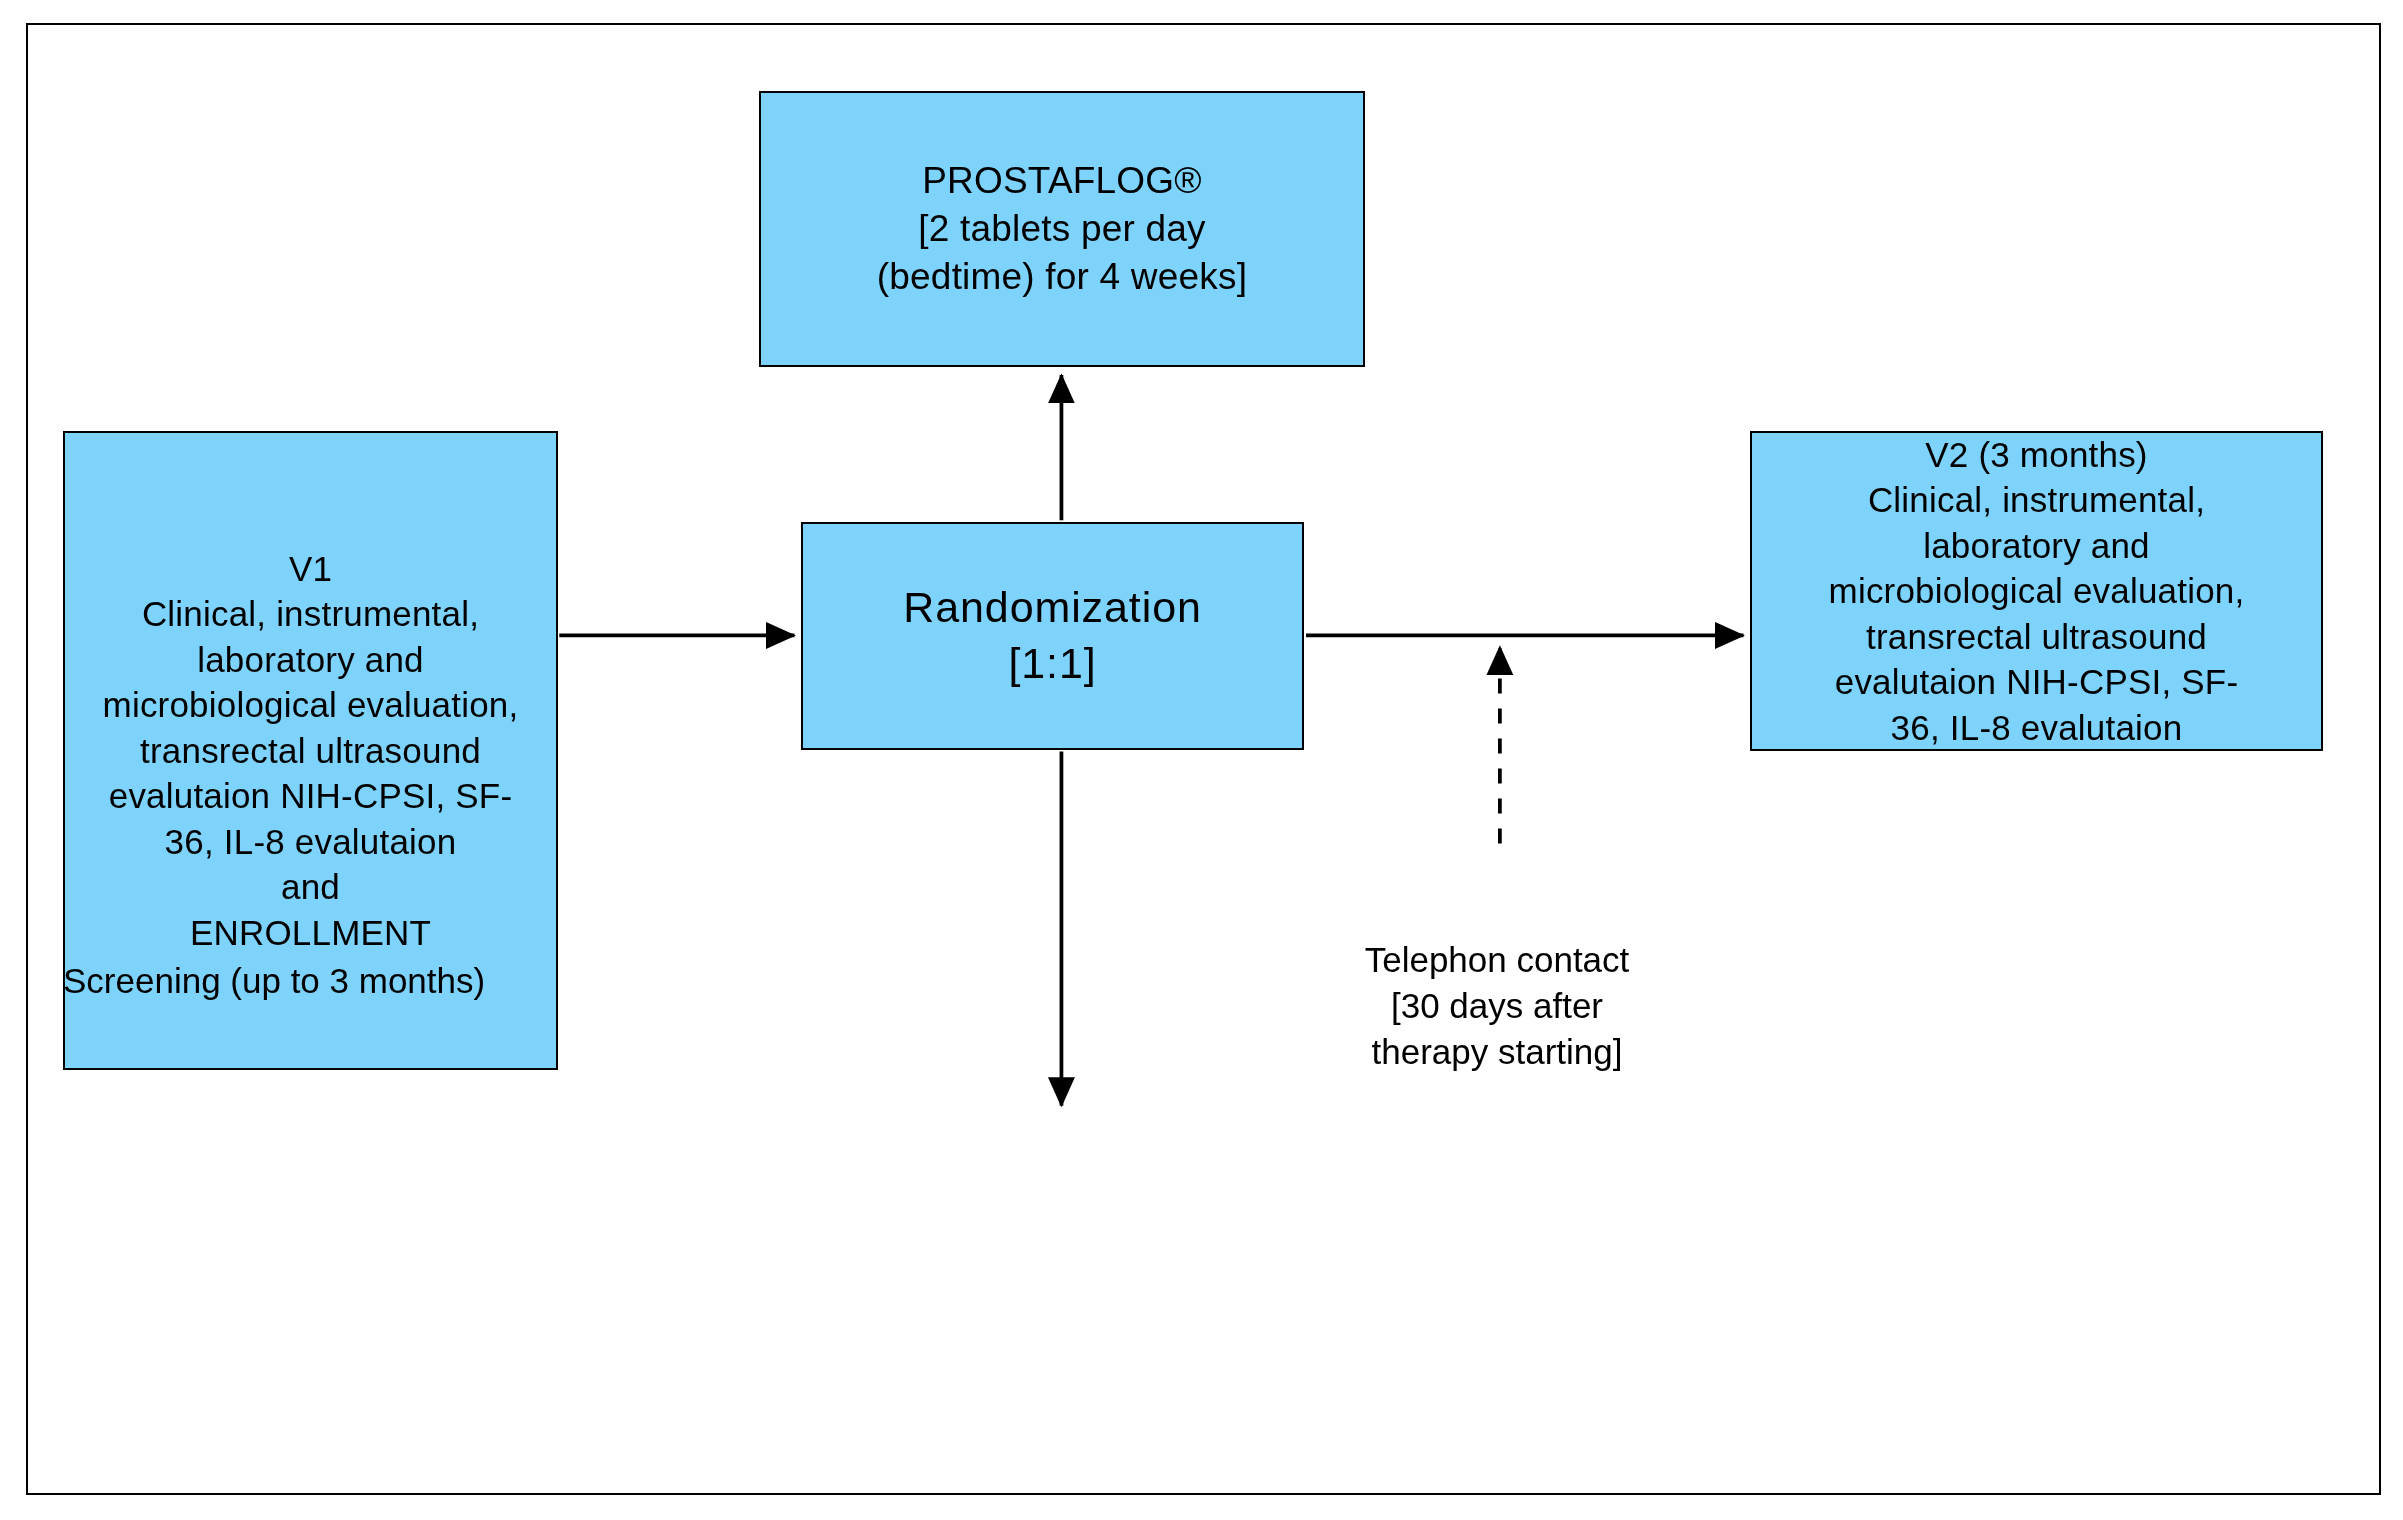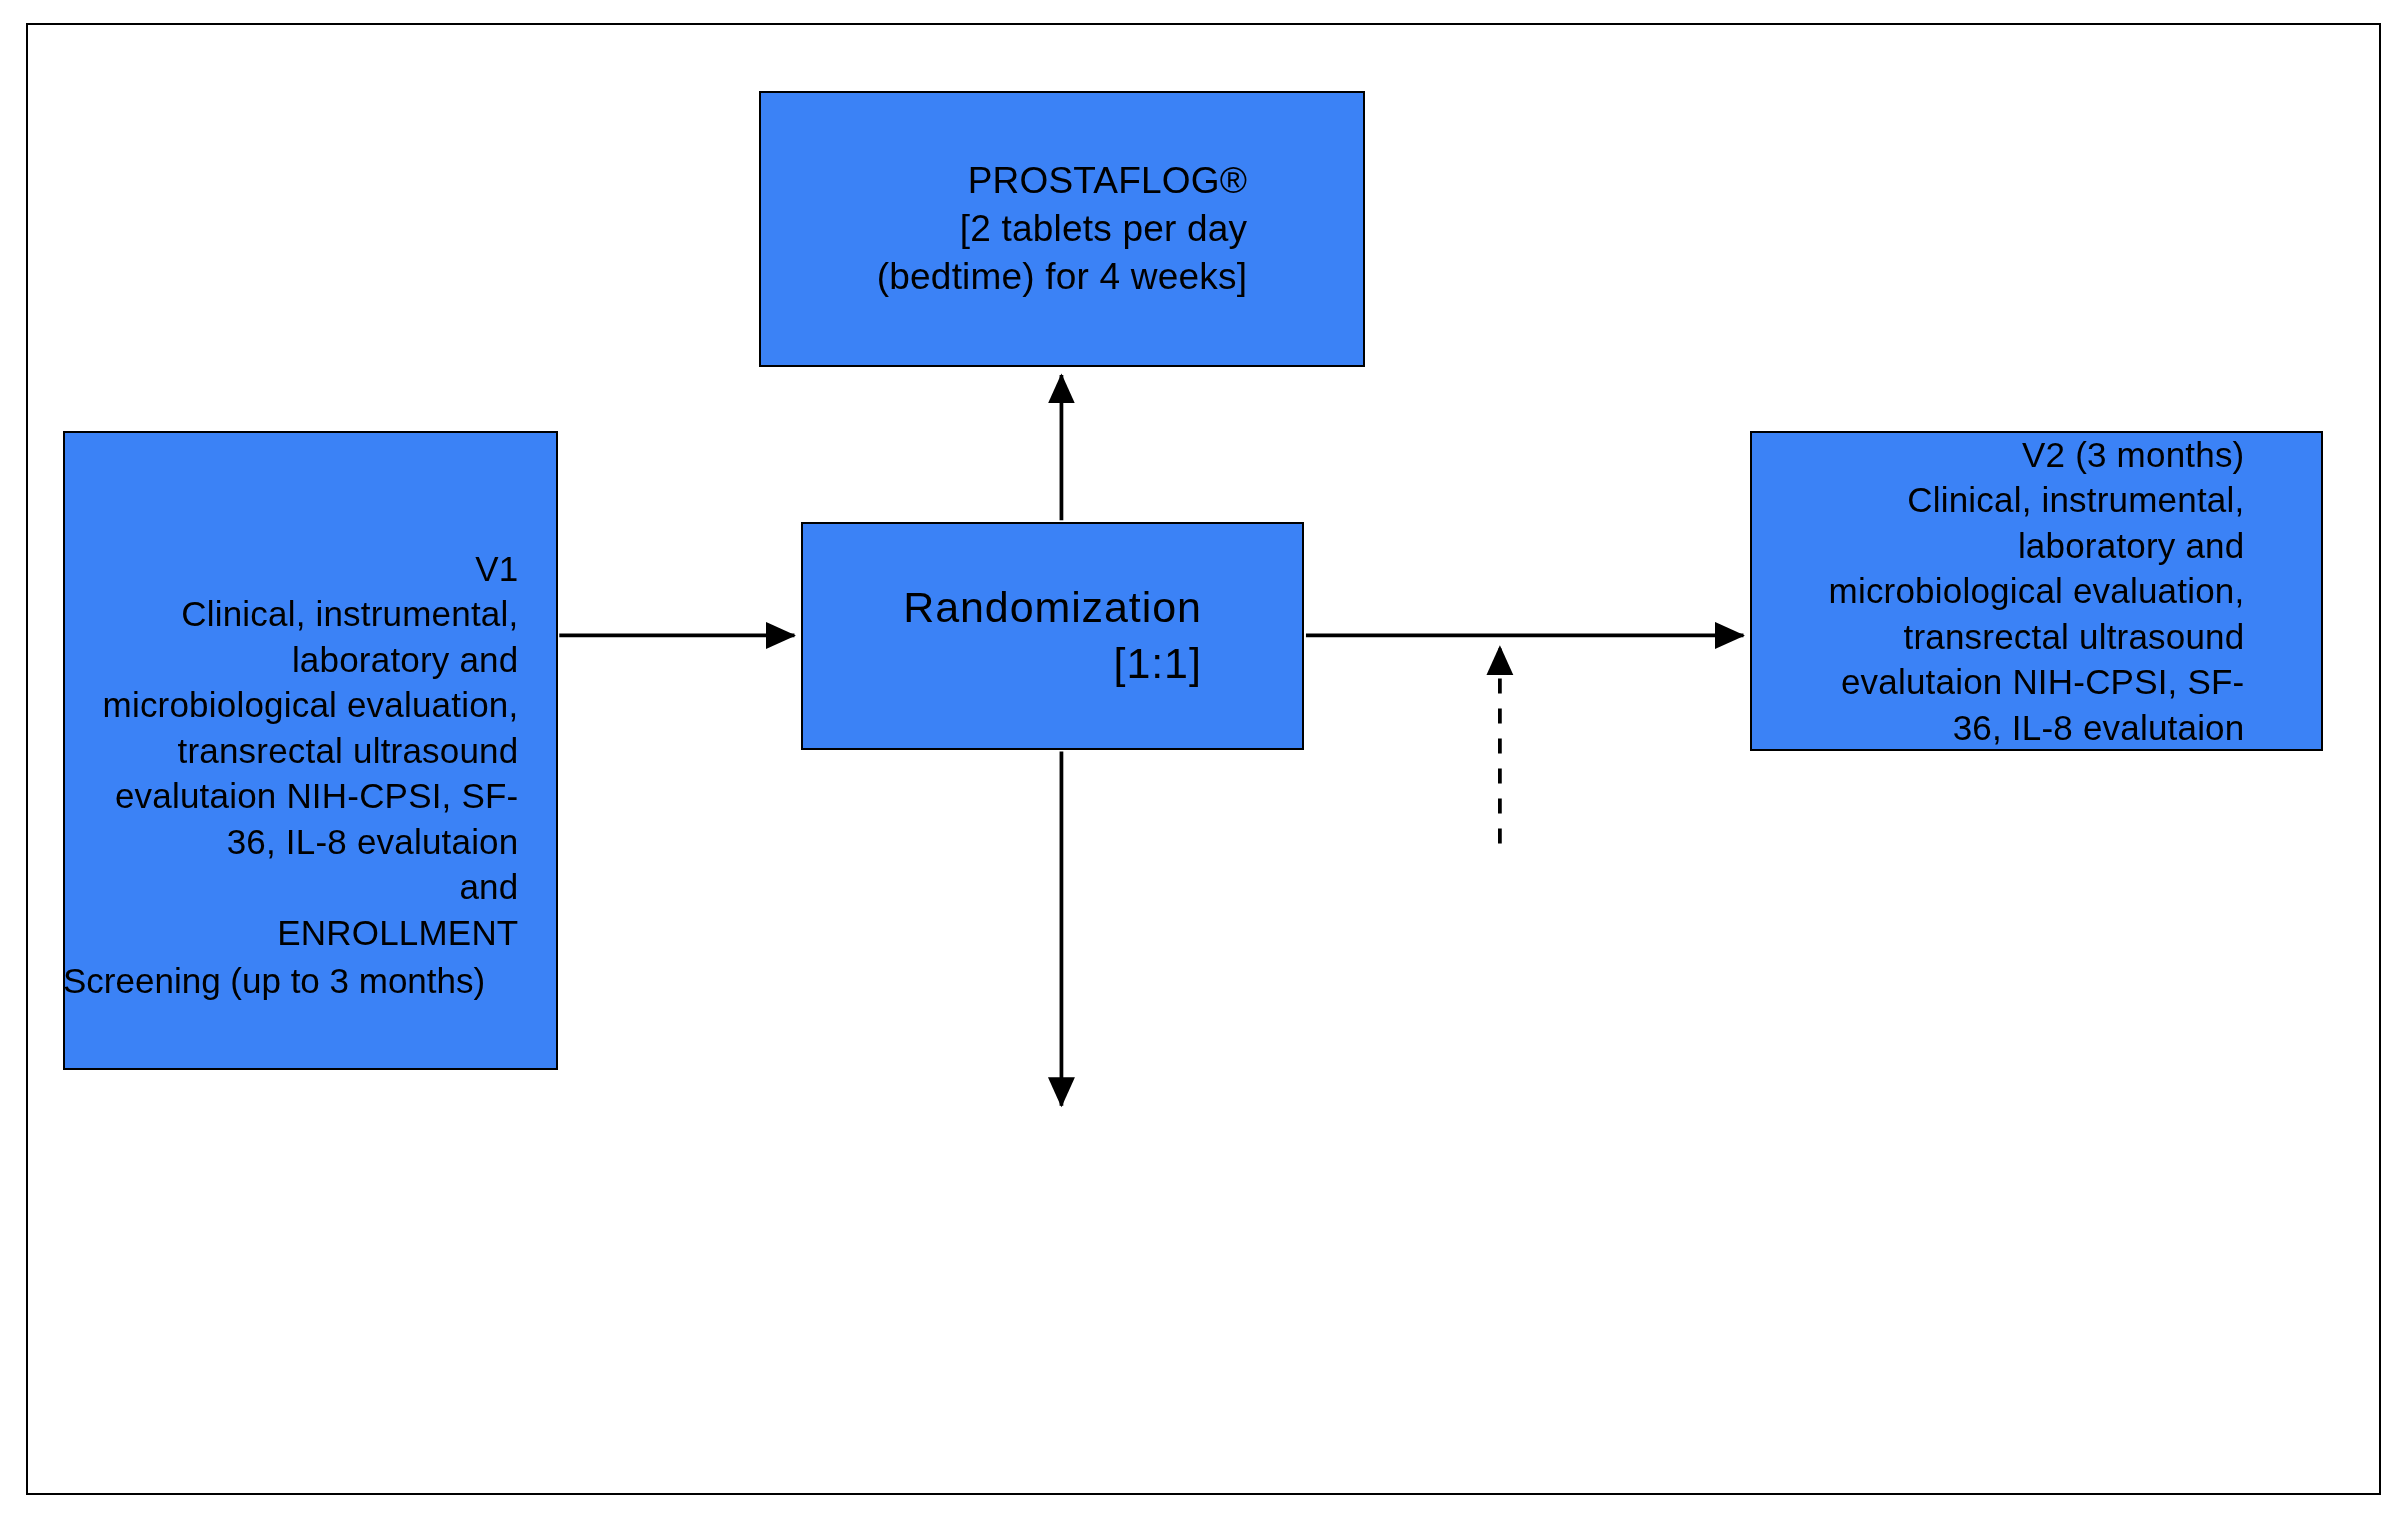--- a/index.html
+++ b/index.html
@@ -22,25 +22,25 @@
     top: 23.4px;
     width: 2355px;
     height: 1472px;
     border: 2.8px solid #000000;
     box-sizing: border-box;
   }
   .node {
     position: absolute;
     border: 2.8px solid #000000;
     box-sizing: border-box;
-    background: #3b82f6;
+    background: #7dd3fc;
     display: flex;
     align-items: center;
     justify-content: center;
-    text-align: right;
+    text-align: center;
   }
   .node-text {
     white-space: pre-line;
     line-height: 1.30;
     letter-spacing: 0.2px;
   }
   
   #node-prostaflog {
     left: 759px; top: 91px; width: 606px; height: 276px;
   }
@@ -144,15 +144,18 @@
 laboratory and
 microbiological evaluation,
 transrectal ultrasound
 evalutaion NIH-CPSI,  SF-
 36, IL-8 evalutaion</div>
   </div>
 
 
   <div class="free-label" id="label-screening">Screening (up to 3 months)</div>
 
+  <div class="free-label" id="label-telephone">Telephon contact
+[30 days after
+therapy starting]</div>
 
 </div>
 
 
 </body></html>

